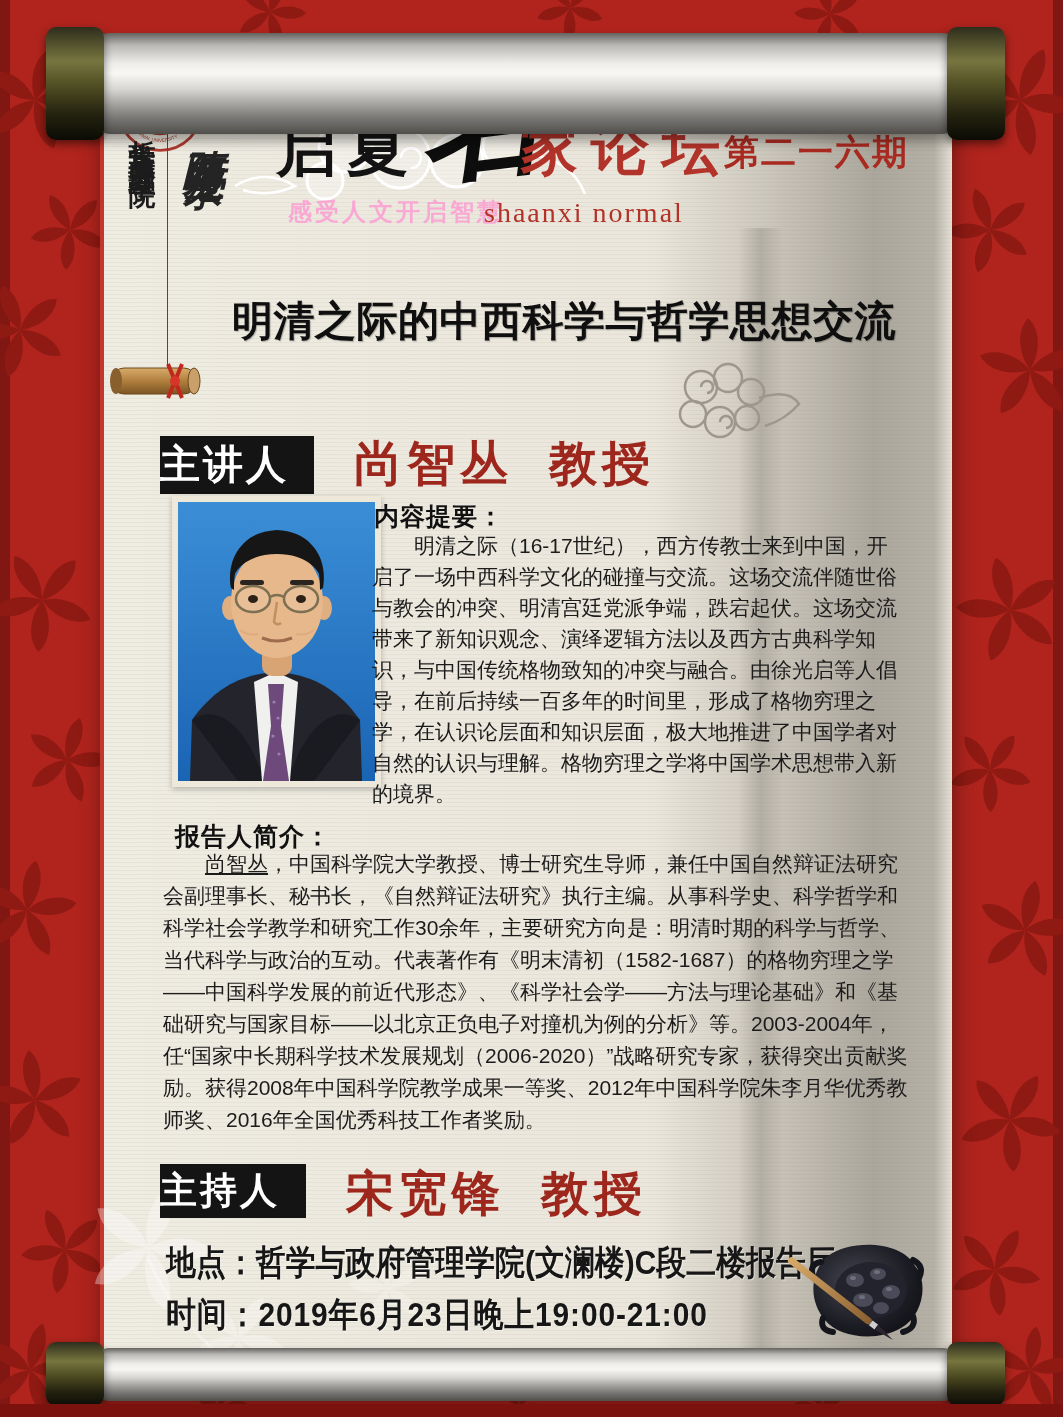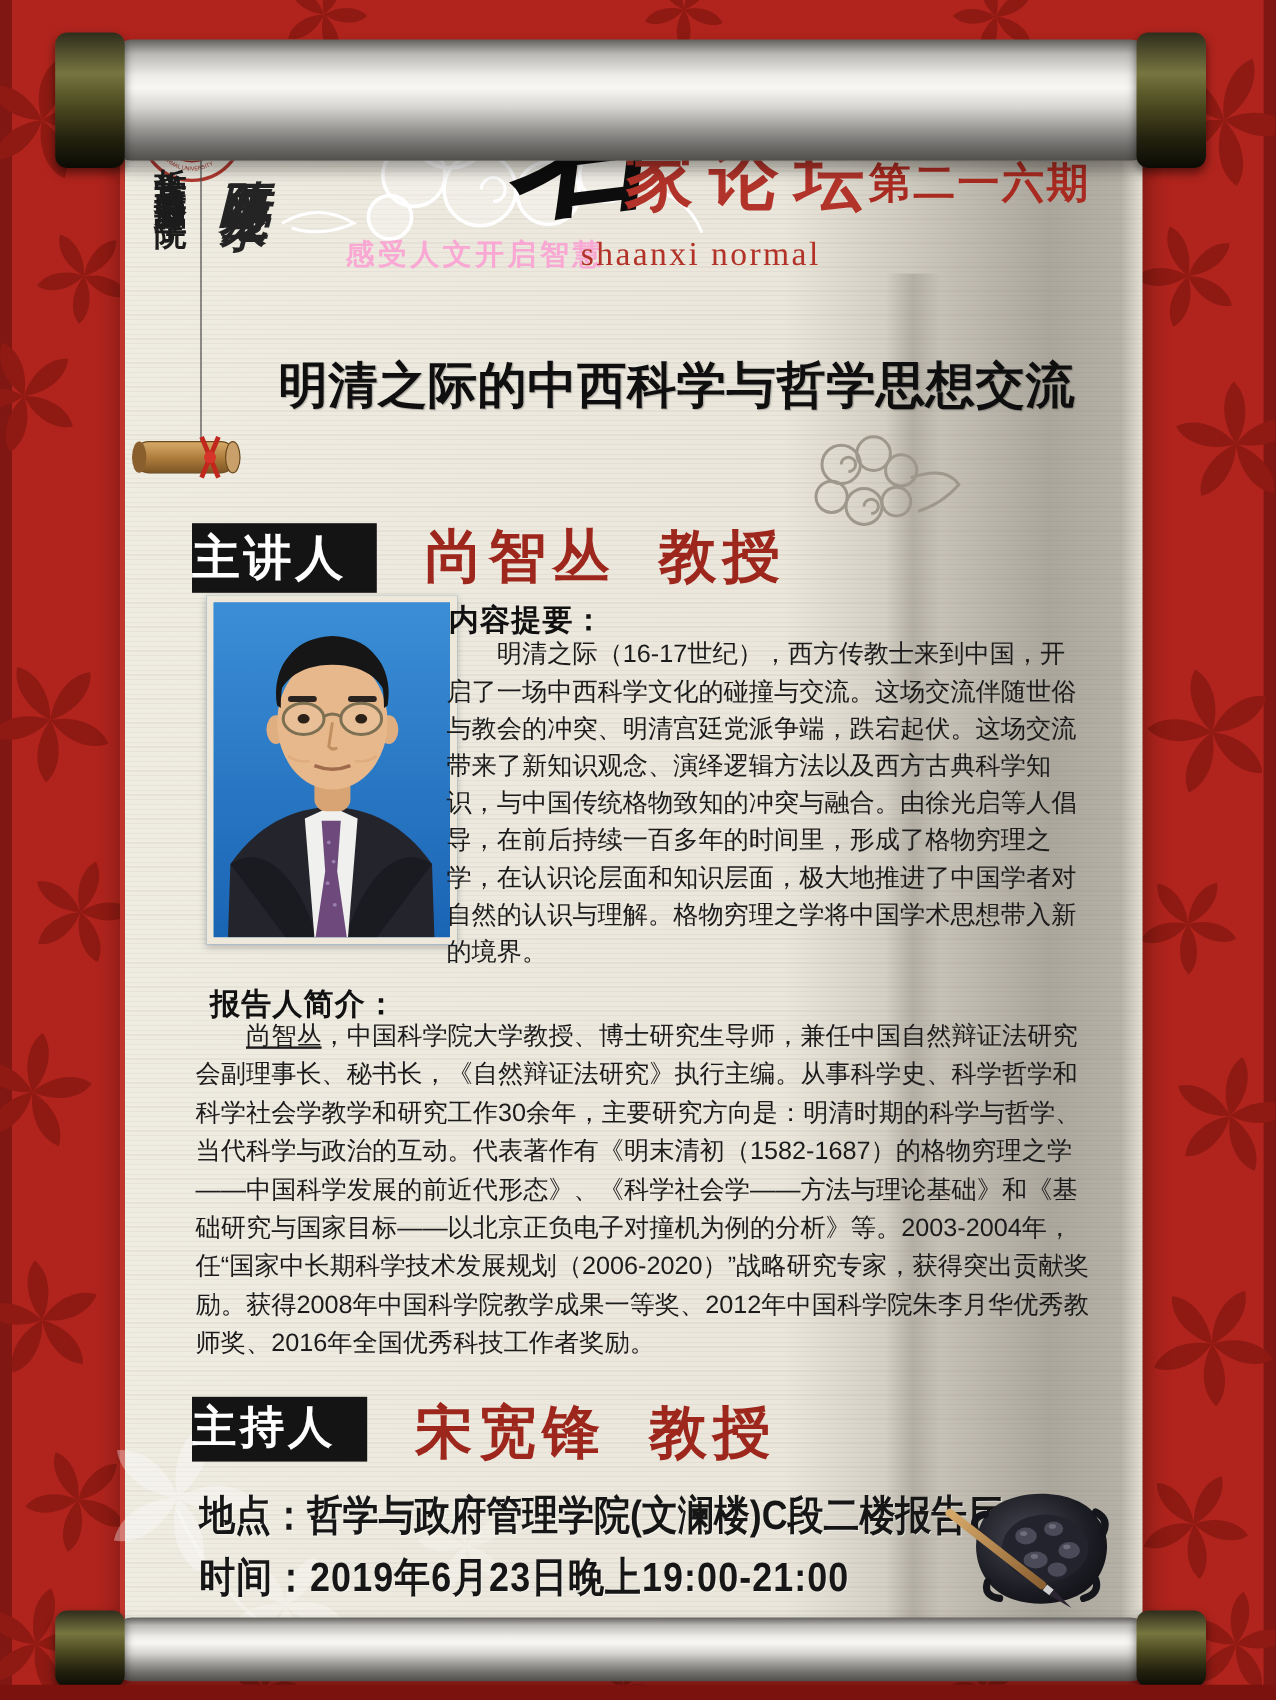--- a/index.html
+++ b/index.html
@@ -254,20 +254,21 @@
   </div>
 
   <svg class="abs mini-scroll" width="100" height="52">
     <rect x="4" y="12" width="84" height="26" rx="12" fill="url(#scrollwood)" stroke="#6b4a1e" stroke-width="1"></rect>
     <ellipse cx="8" cy="25" rx="6" ry="13" fill="#8a5f2e"></ellipse>
     <ellipse cx="86" cy="25" rx="6" ry="13" fill="#caa06a" stroke="#6b4a1e"></ellipse>
     <path d="M60,8 L74,42 M74,8 L60,42" stroke="#c0271d" stroke-width="4"></path>
     <circle cx="67" cy="25" r="5" fill="#d8352a"></circle>
   </svg>
 
+  <div class="abs t-qixia">启夏</div>
   <div class="abs t-ming">名</div>
   <div class="abs t-issue">第二一六期</div>
   <div class="abs t-forum">家论坛</div>
   <div class="abs slogan-cn">感受人文开启智慧</div>
   <div class="abs slogan-en">shaanxi normal</div>
 
   <div class="abs lecture-title">明清之际的中西科学与哲学思想交流</div>
 
   <div class="abs label-box speaker-box">主讲人</div>
   <div class="abs person speaker-name">

